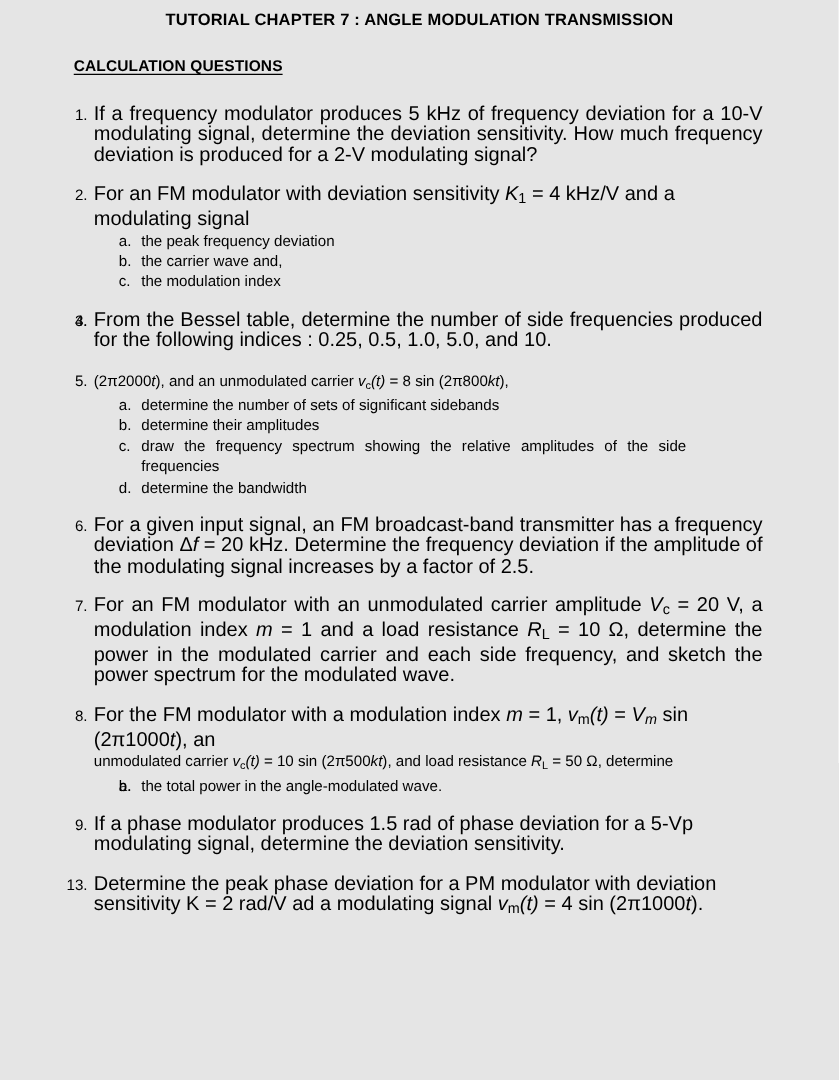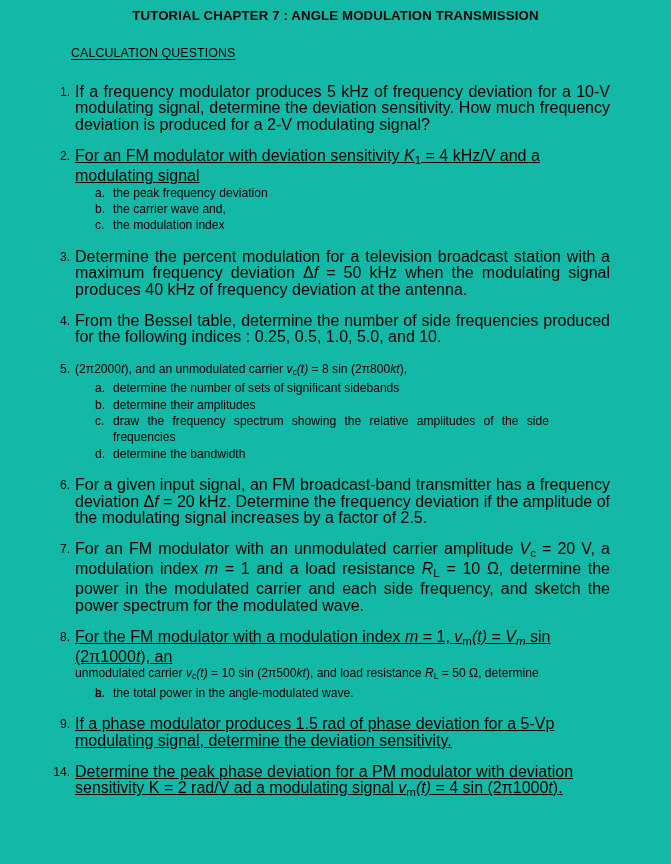--- a/index.html
+++ b/index.html
@@ -12,21 +12,21 @@
     height: 864px;
     font-family: "Liberation Sans", sans-serif;
     color: #000000;
     -webkit-font-smoothing: none;
     overflow: hidden;
   }
   .page {
     position: relative;
     width: 671px;
     height: 864px;
-    background: #14b8a6;
+    background: #e5e5e5;
     box-sizing: border-box;
   }
 
   
   .doc-title {
     position: absolute;
     top: 8px;
     left: 0;
     width: 671px;
     text-align: center;
@@ -36,25 +36,24 @@
     line-height: 16px;
     white-space: nowrap;
   }
 
   
   .section-heading {
     position: absolute;
     top: 46px;
     left: 59px;
     font-size: 12.4px;
-    font-weight: normal;
+    font-weight: bold;
     text-decoration: underline;
     text-underline-offset: 2px;
     letter-spacing: 0.1px;
-    margin-left: 12px;
   }
 
   
   .qlist {
     position: absolute;
     top: 84px;
     left: 0;
     width: 671px;
   }
   .qitem {
@@ -75,21 +74,21 @@
   .qnum.wide {
     left: 40px;
     width: 30px;
   }
   .qtext {
     font-size: 16px;
     line-height: 16.4px;
     text-align: justify;
     text-justify: inter-word;
   }
-  .qtext.nojust { text-align: left; text-decoration: underline; }
+  .qtext.nojust { text-align: left; }
 
   
   .qcont {
     font-size: 12.1px;
     line-height: 16.4px;
     text-align: left;
   }
 
   
   .sublist {
@@ -158,21 +157,20 @@
         </div>
         <div class="subitem">
           <span class="subnum">c.</span>
           <span>the modulation index</span>
         </div>
       </div>
     </div>
 
     <div class="qitem" style="margin-bottom:15px;">
       <div class="qnum">3.</div>
-      <div class="qtext">Determine the percent modulation for a television broadcast station with a maximum frequency deviation <span class="sym">Δ</span><i>f</i> = 50 kHz when the modulating signal produces 40 kHz of frequency deviation at the antenna.</div>
     </div>
 
     <div class="qitem" style="margin-bottom:15px;">
       <div class="qnum">4.</div>
       <div class="qtext">From the Bessel table, determine the number of side frequencies produced for the following indices : 0.25, 0.5, 1.0, 5.0, and 10.</div>
     </div>
 
     <div class="qitem" style="margin-bottom:15px;">
       <div class="qnum">5.</div>
       <div class="qcont">(2<span class="sym">π</span>2000<i>t</i>), and an unmodulated carrier <i>v</i><span class="sub">c</span><i>(t)</i> = 8 sin (2<span class="sym">π</span>800<i>kt</i>),</div>
@@ -220,18 +218,18 @@
         </div>
       </div>
     </div>
 
     <div class="qitem" style="margin-bottom:15px;">
       <div class="qnum">9.</div>
       <div class="qtext nojust">If a phase modulator produces 1.5 rad of phase deviation for a 5-Vp modulating signal, determine the deviation sensitivity.</div>
     </div>
 
     <div class="qitem" style="margin-bottom:0px;">
-      <div class="qnum wide">14.</div>
+      <div class="qnum wide">13.</div>
       <div class="qtext nojust">Determine the peak phase deviation for a PM modulator with deviation sensitivity K = 2 rad/V ad a modulating signal <i>v</i><span class="sub">m</span><i>(t)</i> = 4 sin (2<span class="sym">π</span>1000<i>t</i>).</div>
     </div>
 
   </div>
 </div>
 
 </body></html>

